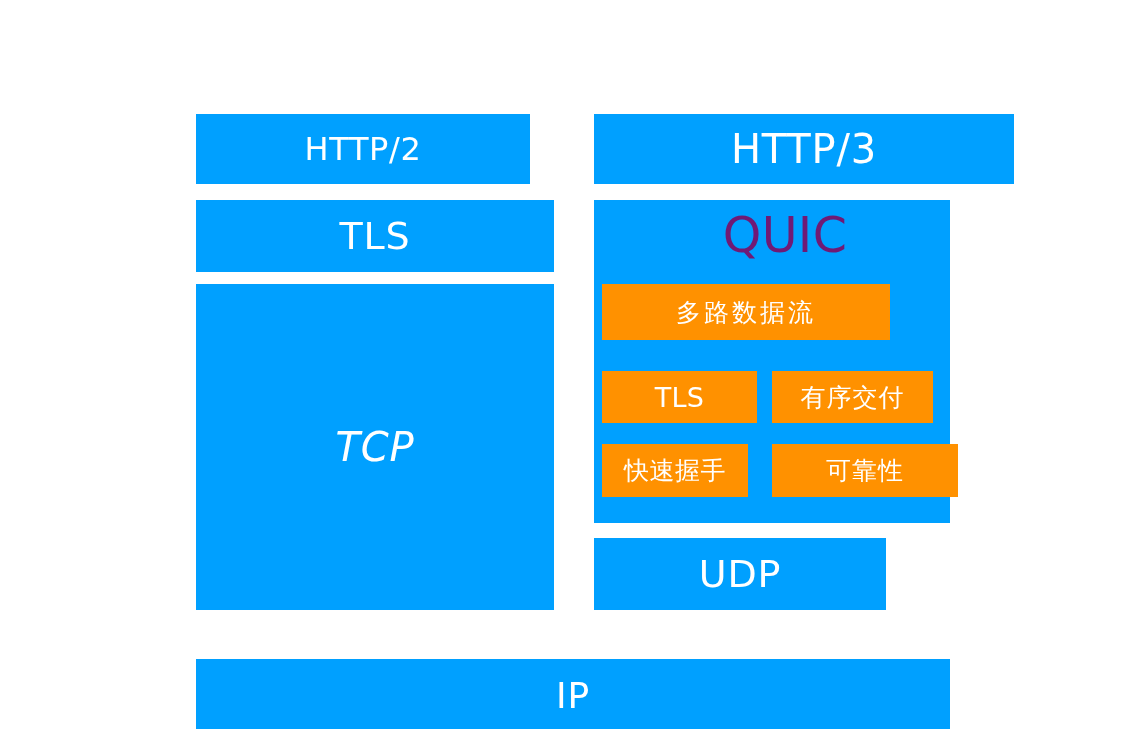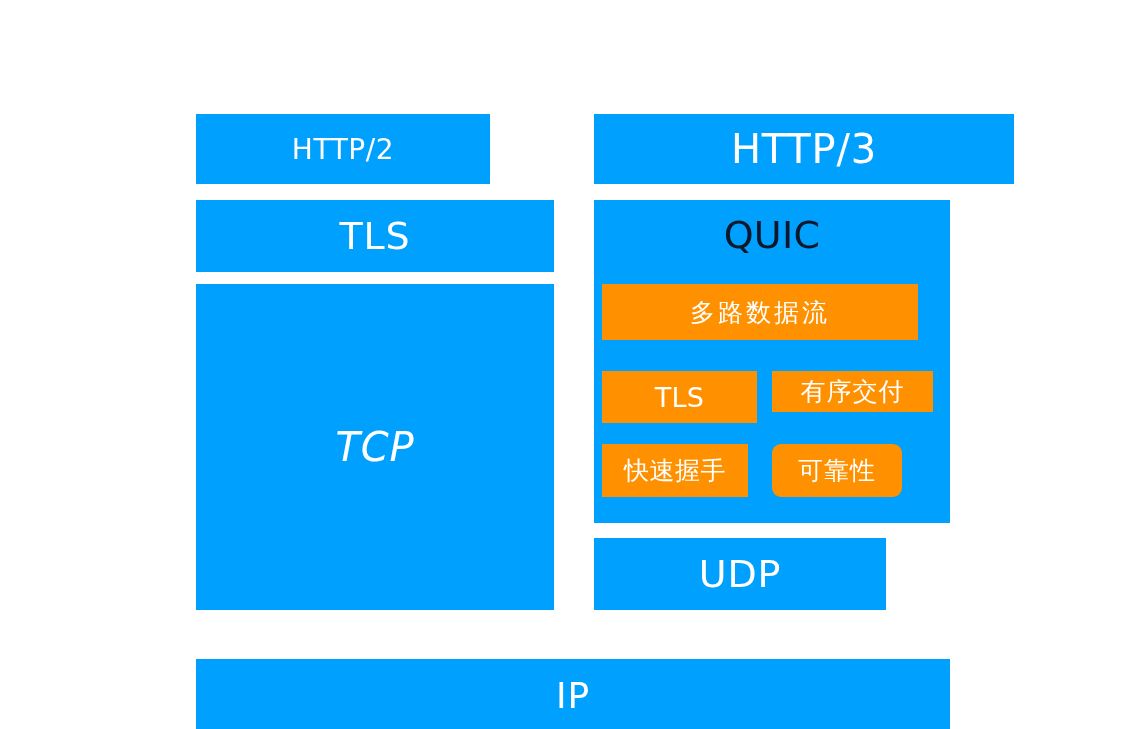--- a/index.html
+++ b/index.html
@@ -26,58 +26,58 @@
     align-items: center;
     justify-content: center;
     color: #ffffff;
     text-align: center;
     letter-spacing: 0.02em;
   }
   .blue {
     background: #00a0ff;
   }
   
-  #http2-box   { left: 196px; top: 114px;  width: 294px; height: 70px;  font-size: 28px; }
+  #http2-box   { left: 196px; top: 114px;  width: 334px; height: 70px;  font-size: 32px; }
   #tls-box     { left: 196px; top: 200px;  width: 358px; height: 72px;  font-size: 38px; }
   #tcp-box     { left: 196px; top: 284px;  width: 358px; height: 326px; font-size: 40px; font-style: italic; }
   
   #http3-box   { left: 594px; top: 114px;  width: 420px; height: 70px;  font-size: 40px; }
   #quic-box    { left: 594px; top: 200px;  width: 356px; height: 323px; display: block; }
   #udp-box     { left: 594px; top: 538px;  width: 292px; height: 72px;  font-size: 38px; }
   
   #ip-box      { left: 196px; top: 659px;  width: 754px; height: 72px;  font-size: 36px; }
 
   
   #quic-label {
     position: absolute;
-    left: 0;
+    left: 13px;
     top: 0;
     width: 100%;
     height: 70px;
     display: flex;
     align-items: center;
     justify-content: center;
-    font-size: 38px;
-    color: #0f172a;
+    font-size: 49px;
+    color: #701a75;
   }
   .feature {
     position: absolute;
     box-sizing: border-box;
     display: flex;
     align-items: center;
     justify-content: center;
     background: #ff9100;
     color: #ffffff;
     text-align: center;
   }
-  #feat-multiplex { left: 8px;   top: 84px;  width: 316px; height: 56px; font-size: 25px; letter-spacing: 0.12em; }
+  #feat-multiplex { left: 8px;   top: 84px;  width: 288px; height: 56px; font-size: 25px; letter-spacing: 0.12em; }
   #feat-tls       { left: 8px;   top: 171px; width: 155px; height: 52px; font-size: 27px; }
-  #feat-ordered   { left: 178px; top: 171px; width: 161px; height: 41px; font-size: 25px; letter-spacing: 0.04em; }
+  #feat-ordered   { left: 178px; top: 171px; width: 161px; height: 52px; font-size: 25px; letter-spacing: 0.04em; }
   #feat-handshake { left: 8px;   top: 244px; width: 146px; height: 53px; font-size: 25px; letter-spacing: 0.02em; }
-  #feat-reliable  { left: 178px; top: 244px; width: 130px; height: 53px; font-size: 25px; letter-spacing: 0.04em; border-radius: 9px; }
+  #feat-reliable  { left: 178px; top: 244px; width: 186px; height: 53px; font-size: 25px; letter-spacing: 0.04em; }
 </style>
 </head>
 <body>
 
 <div id="canvas">
 
   <div class="box blue" id="http2-box">HTTP/2</div>
 
   <div class="box blue" id="tls-box">TLS</div>
 

